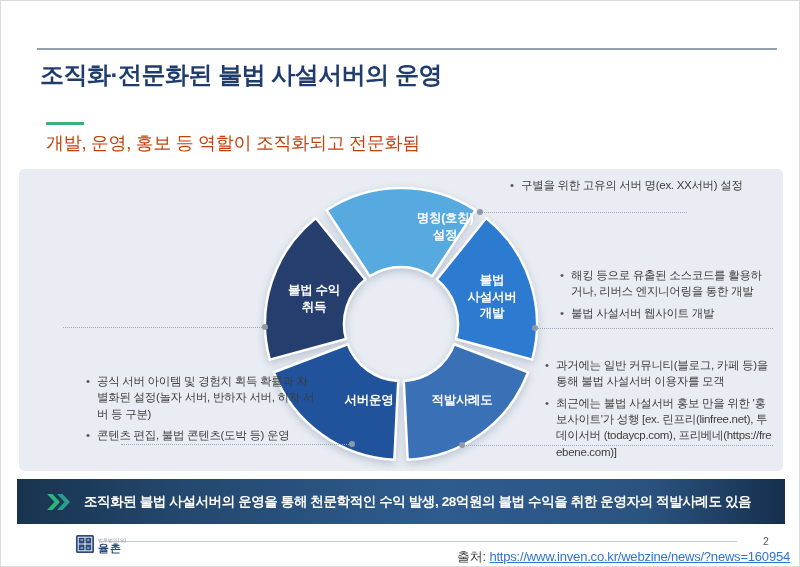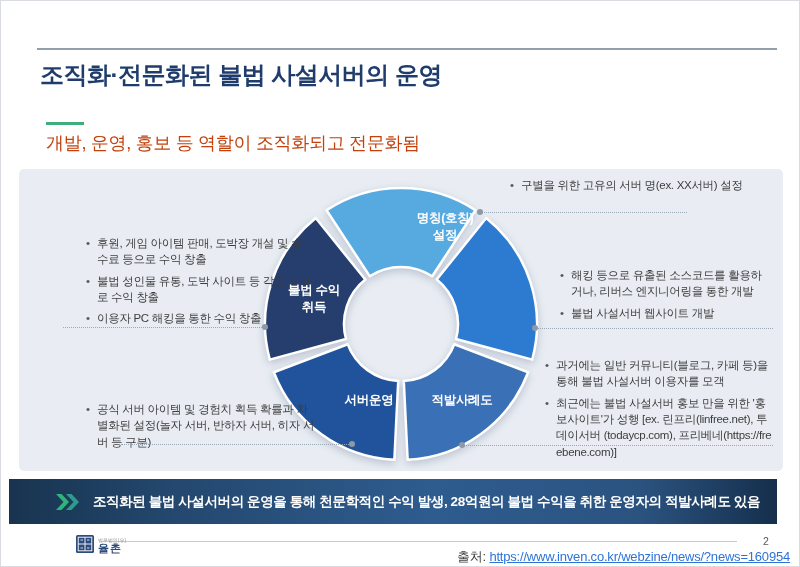--- a/index.html
+++ b/index.html
@@ -57,30 +57,30 @@
   
   .note { position:absolute; z-index:2; }
   .note ul { list-style:none; }
   .bullet-item {
     position:relative; padding-left:12px; margin-bottom:5px;
     font-size:11.5px; line-height:1.42; color:#3c3c3c;
     letter-spacing:-0.3px; word-break:break-all;
   }
   .bullet-item::before { content:"•"; position:absolute; left:1px; top:0; color:#555; }
   .note-profit      { left:84px;  top:234px; width:228px; }
-  .note-server-ops  { left:84px;  top:372px; width:232px;margin-top:28px; }
+  .note-server-ops  { left:84px;  top:372px; width:232px; }
   .note-naming      { left:508px; top:176px; width:262px; }
   .note-development { left:558px; top:266px; width:212px; }
   .note-promotion   { left:543px; top:356px; width:230px; }
 
   
   .banner {
-    position:absolute; left:8px; top:478px; width:768px; height:45px;
+    position:absolute; left:16px; top:478px; width:768px; height:45px;
     background:linear-gradient(90deg,#18344f 0%,#24486f 22%,#2e5c8f 55%,#2b5380 82%,#152f4c 100%);
-    display:flex; align-items:center; z-index:2;justify-content:center;
+    display:flex; align-items:center; z-index:2;
   }
   .banner .chevrons { margin-left:30px; margin-right:11px; display:flex; align-items:center; }
   .banner-text {
     color:#ffffff; font-weight:bold; font-size:13.5px; letter-spacing:-0.4px; white-space:nowrap;
   }
 
   
   .footer-rule { position:absolute; left:100px; top:540px; width:636px; height:1px; background:#c3cad2; }
   .logo-wrap { position:absolute; left:32px; top:533px; display:flex; align-items:center; gap:4px;padding-left:43px; }
   .logo-text { display:flex; flex-direction:column; line-height:1; }
@@ -105,20 +105,23 @@
   <svg id="donut-svg" class="donut-svg" viewBox="0 0 280 280">
       <path d="M 65.53 26.20 A 136 136 0 0 1 214.47 26.20 L 171.21 92.30 A 57 57 0 0 0 108.79 92.30 Z" fill="#57aadf" stroke="#ffffff" stroke-width="2.5" stroke-linejoin="round"></path>
       <path d="M 225.22 34.01 A 136 136 0 0 1 271.24 175.66 L 195.01 154.94 A 57 57 0 0 0 175.72 95.58 Z" fill="#2c7bd0" stroke="#ffffff" stroke-width="2.5" stroke-linejoin="round"></path>
       <path d="M 267.14 188.29 A 136 136 0 0 1 146.64 275.84 L 142.78 196.93 A 57 57 0 0 0 193.29 160.24 Z" fill="#3a70b5" stroke="#ffffff" stroke-width="2.5" stroke-linejoin="round"></path>
       <path d="M 133.36 275.84 A 136 136 0 0 1 12.86 188.29 L 86.71 160.24 A 57 57 0 0 0 137.22 196.93 Z" fill="#20539b" stroke="#ffffff" stroke-width="2.5" stroke-linejoin="round"></path>
       <path d="M 8.76 175.66 A 136 136 0 0 1 54.78 34.01 L 104.28 95.58 A 57 57 0 0 0 84.99 154.94 Z" fill="#253e6e" stroke="#ffffff" stroke-width="2.5" stroke-linejoin="round"></path>
     </svg>
 
   <div class="seg-label lbl-0">명칭(호칭)
 설정</div>
+  <div class="seg-label lbl-1">불법
+사설서버
+개발</div>
   <div class="seg-label lbl-2">적발사례도</div>
   <div class="seg-label lbl-3">서버운영</div>
   <div class="seg-label lbl-4">불법 수익
 취득</div>
 
   <div class="conn conn-a"></div>
   <div class="conn conn-b"></div>
   <div class="conn conn-c"></div>
   <div class="conn conn-d"></div>
   <div class="conn conn-e"></div>
@@ -141,27 +144,21 @@
   </div>
   <div class="note note-promotion">
     <ul>
         <li class="bullet-item">과거에는 일반 커뮤니티(블로그, 카페 등)을 통해 불법 사설서버 이용자를 모객</li>
         <li class="bullet-item">최근에는 불법 사설서버 홍보 만을 위한 '홍보사이트'가 성행 [ex. 린프리(linfree.net), 투데이서버 (todaycp.com), 프리베네(https://freebene.com)]</li>
       </ul>
   </div>
   <div class="note note-server-ops">
     <ul>
         <li class="bullet-item">공식 서버 아이템 및 경험치 획득 확률과 차별화된 설정(놀자 서버, 반하자 서버, 히자 서버 등 구분)</li>
-      </ul>
-  </div>
-  <div class="note note-profit">
-    <ul>
-        <li class="bullet-item">후원, 게임 아이템 판매, 도박장 개설 및 수수료 등으로 수익 창출</li>
-        <li class="bullet-item">불법 성인물 유통, 도박 사이트 등 각종 광고로 수익 창출</li>
-        <li class="bullet-item">이용자 PC 해킹을 통한 수익 창출</li>
+        <li class="bullet-item">콘텐츠 편집, 불법 콘텐츠(도박 등) 운영</li>
       </ul>
   </div>
 
   <div class="banner">
     <span class="chevrons">
       <svg width="26" height="16" viewBox="0 0 26 16">
         <polygon points="0,0 5.5,0 13,8 5.5,16 0,16 7.5,8" fill="#2eb579"></polygon>
         <polygon points="10,0 15.5,0 23,8 15.5,16 10,16 17.5,8" fill="#2d9c8c"></polygon>
       </svg>
     </span>

